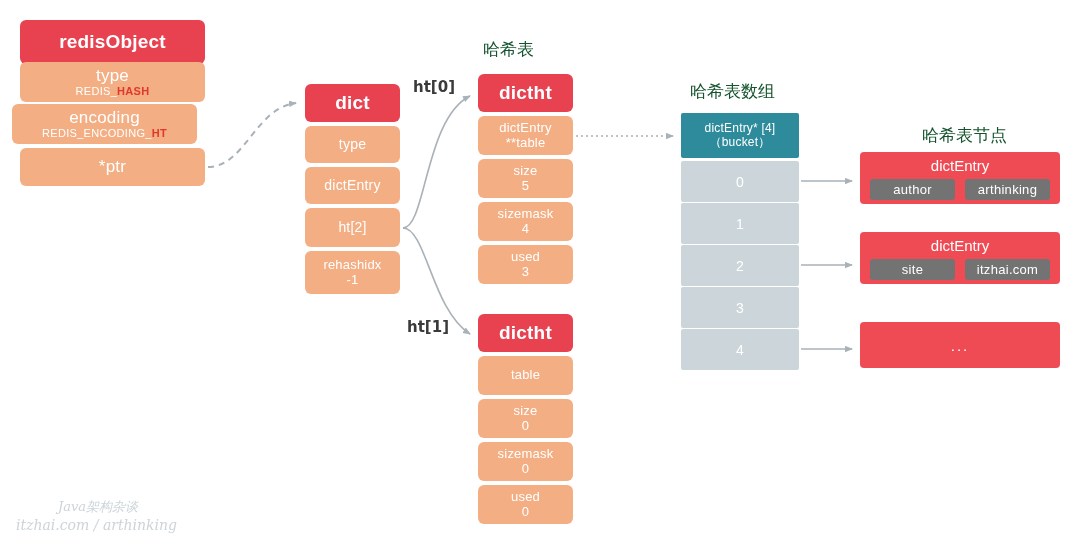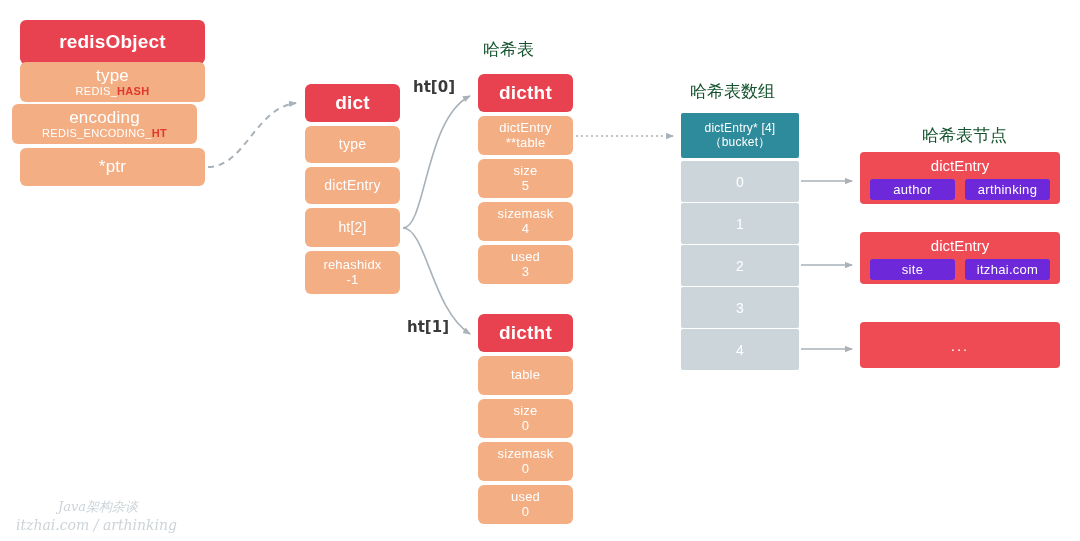--- a/index.html
+++ b/index.html
@@ -91,21 +91,21 @@
     border-radius:4px;
     color:#ffffff;
     box-sizing:border-box;
     padding-top:5px;
   }
   .node .ttl{font-size:15px;text-align:center;display:block;}
   .node .kv{
     display:flex;gap:10px;padding:5px 10px 8px 10px;
   }
   .node .kv span{
-    flex:1;background:#6d28d9;border-radius:3px;
+    flex:1;background:#737373;border-radius:3px;
     font-size:13px;color:#ffffff;text-align:center;
     padding:3px 0;letter-spacing:.3px;
   }
   #node1{left:860px;top:152px;width:200px;height:52px;}
   #node2{left:860px;top:232px;width:200px;height:52px;}
   #node3{
     left:860px;top:322px;width:200px;height:46px;
     display:flex;align-items:center;justify-content:center;
     padding-top:0;font-size:15px;letter-spacing:2px;
   }

